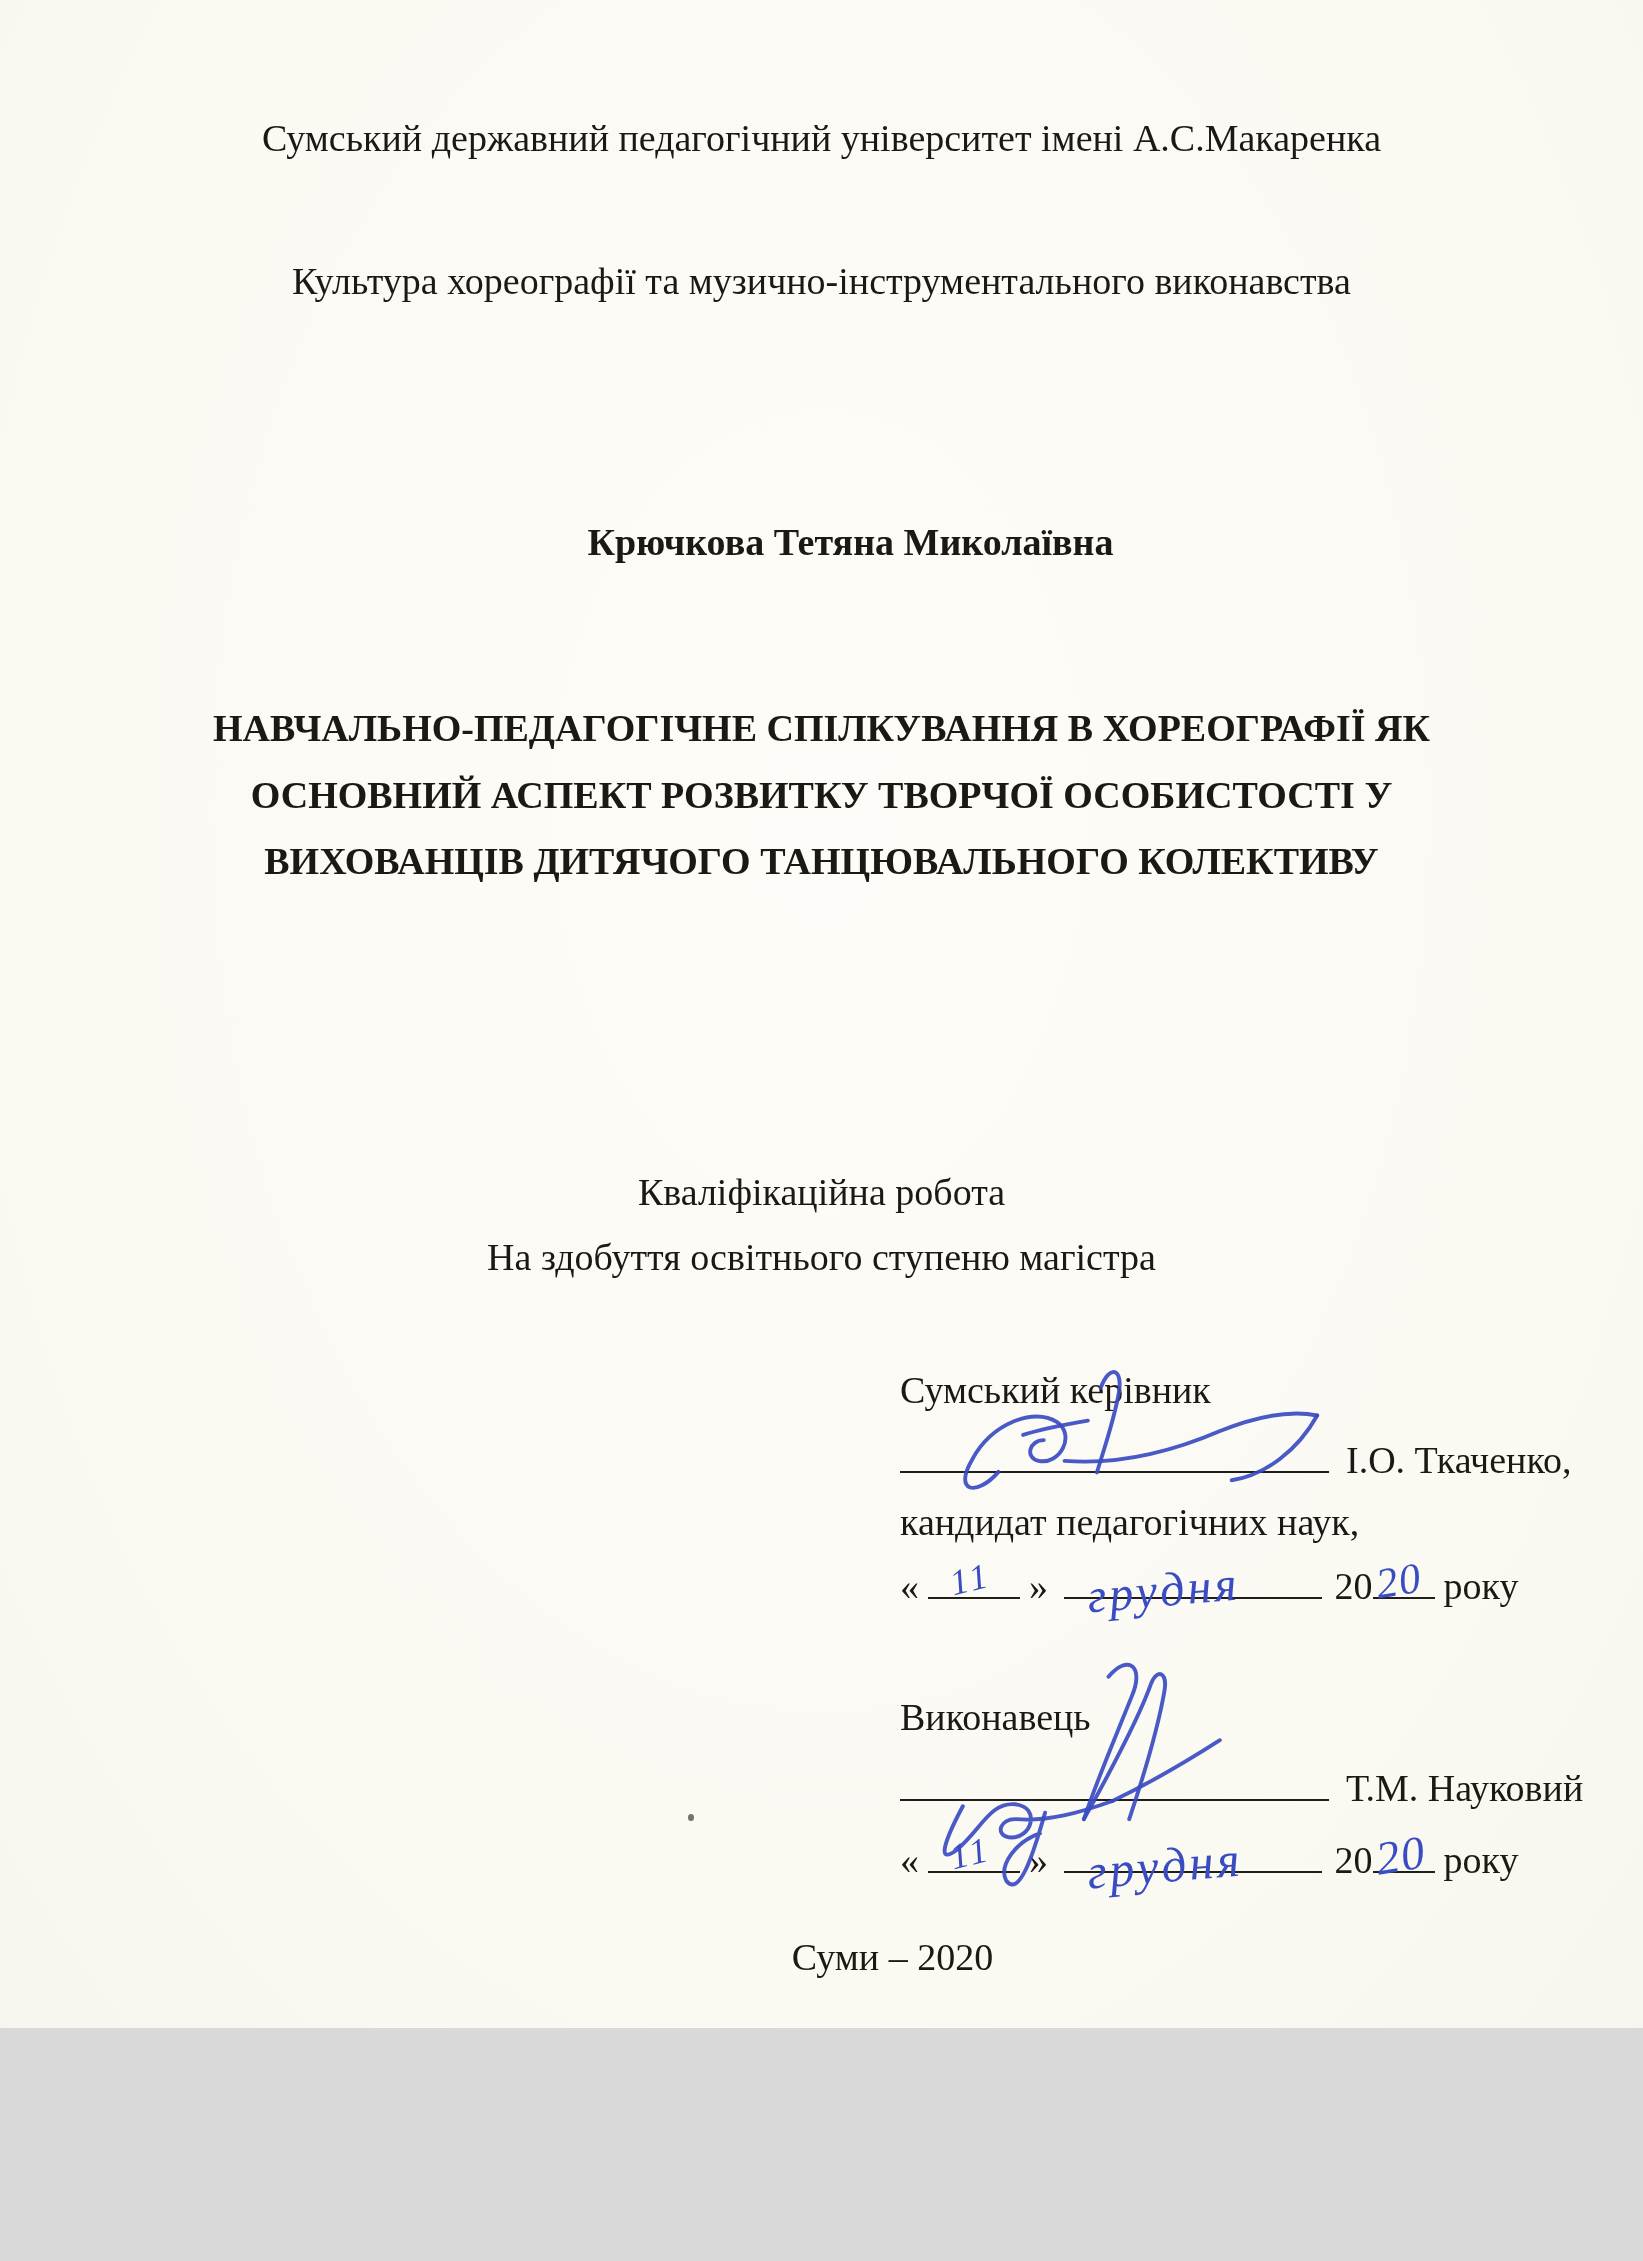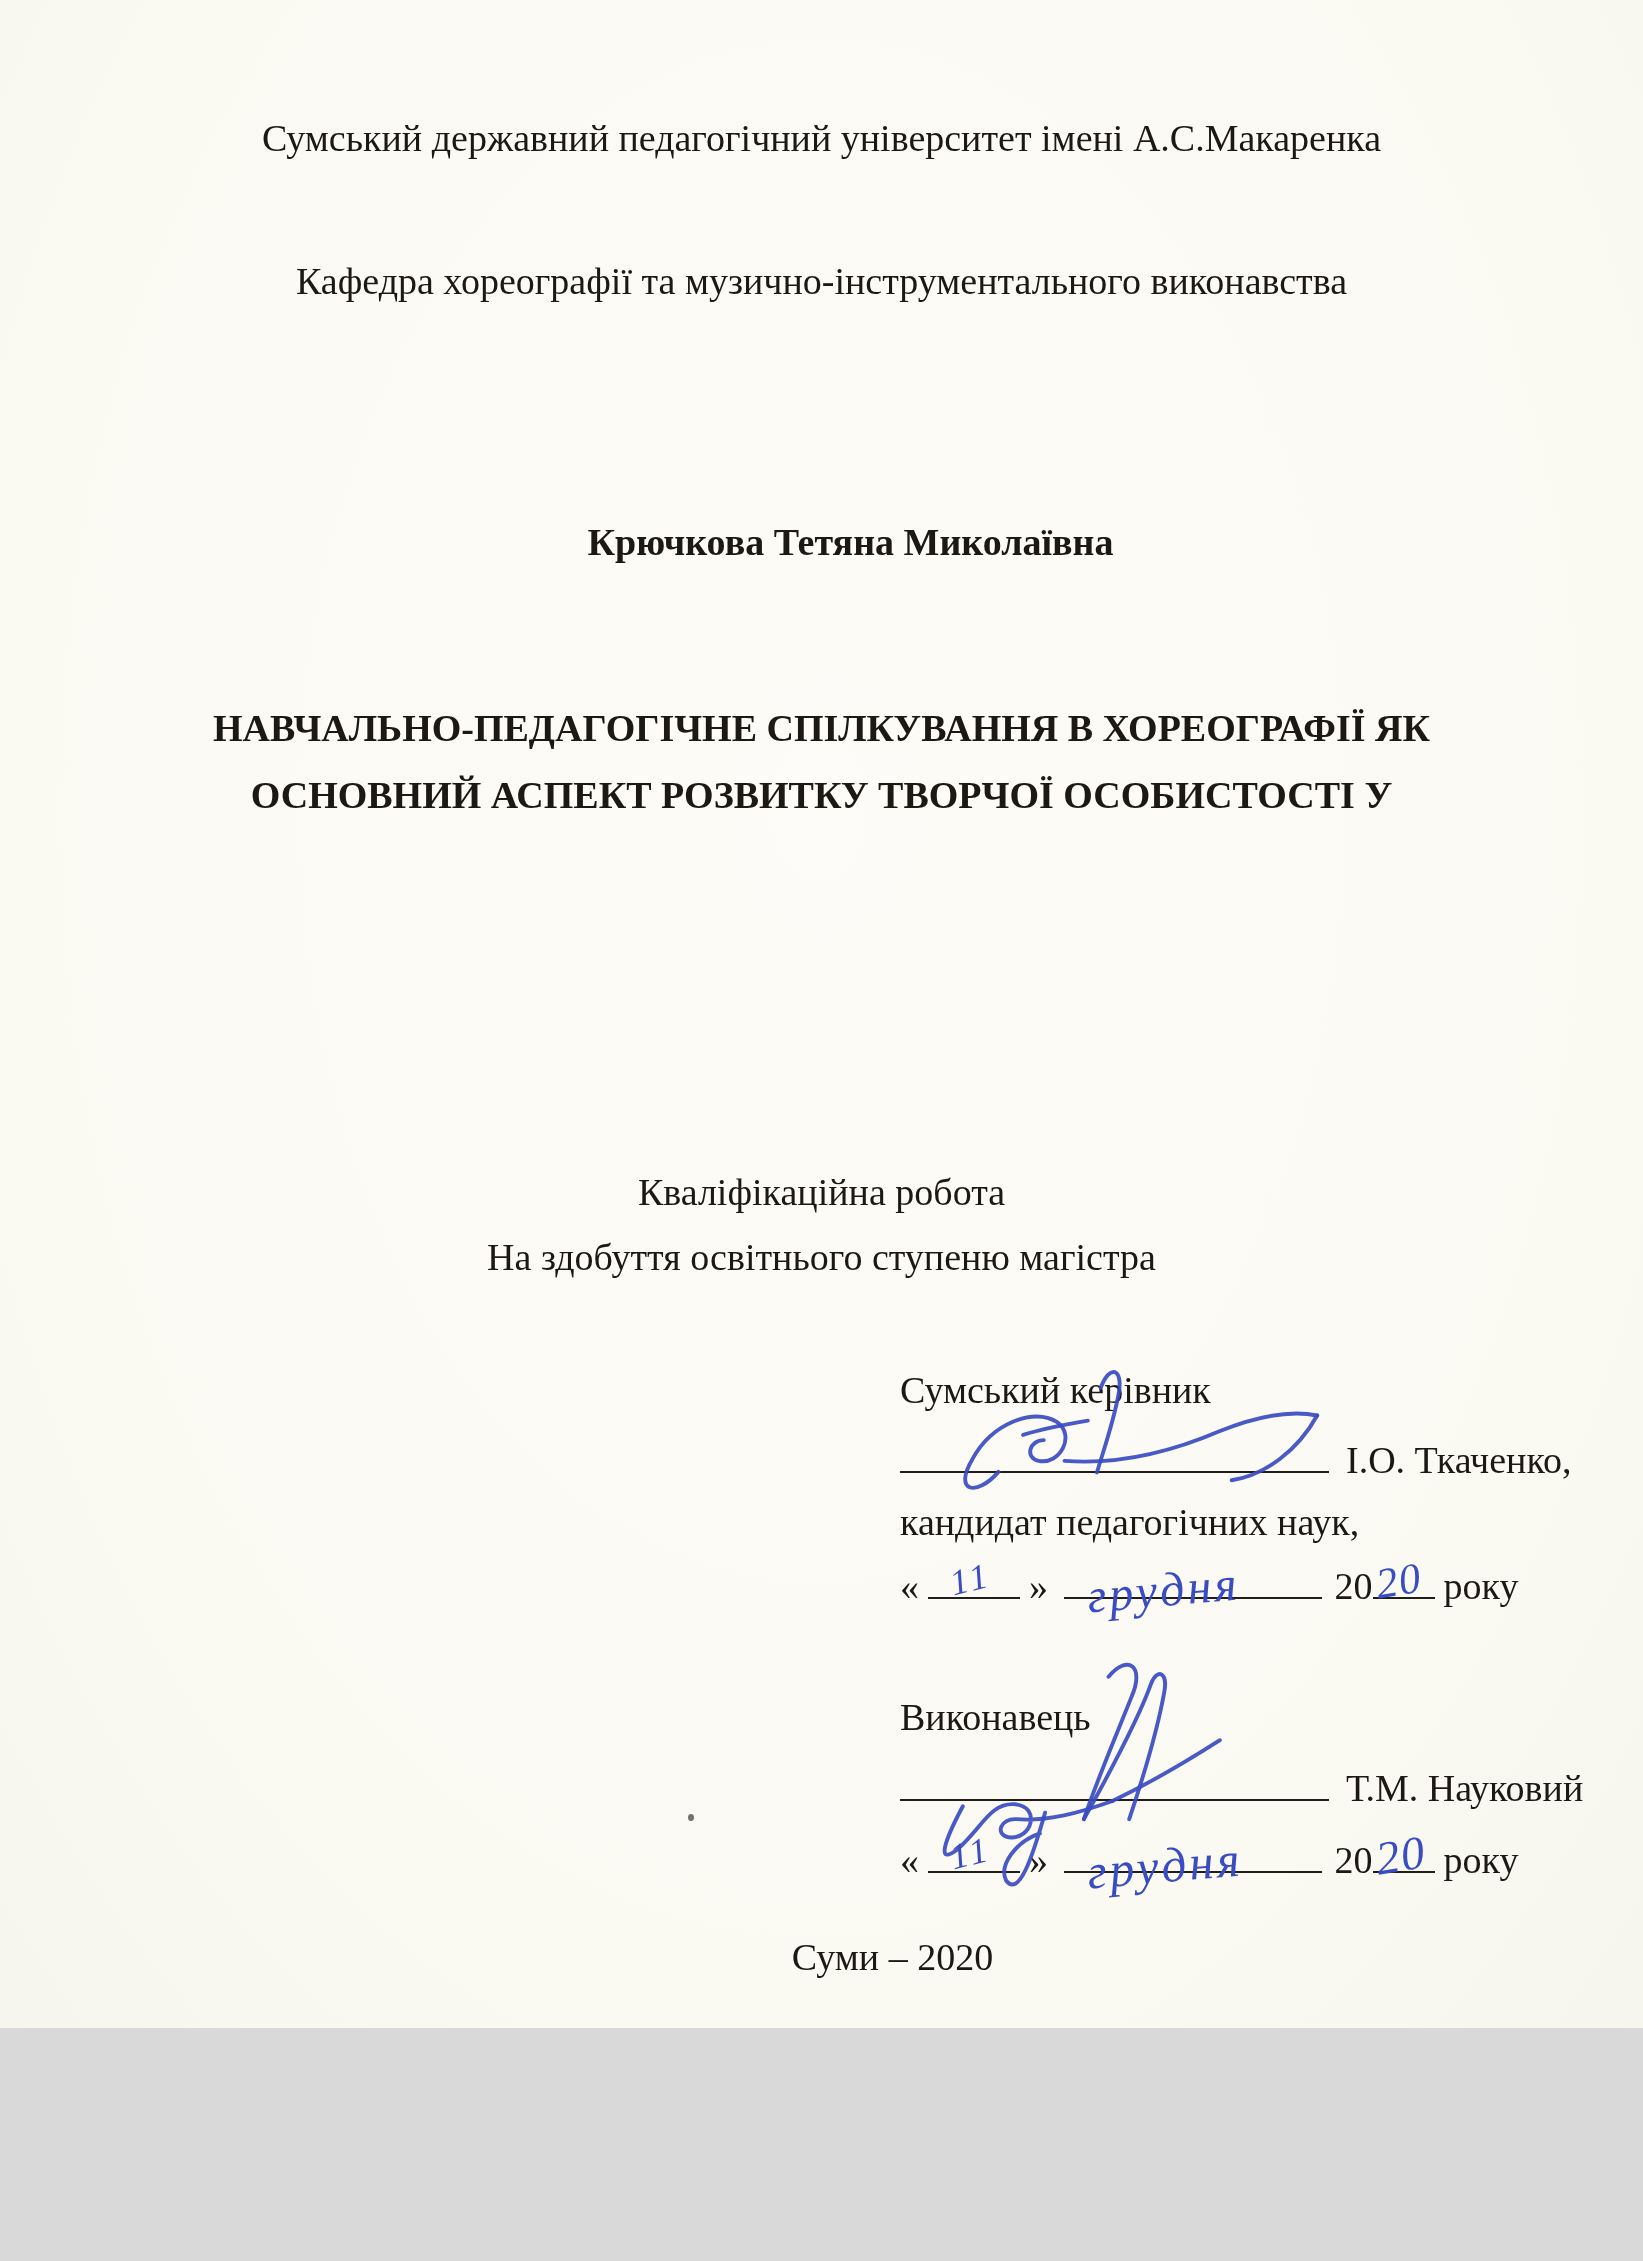--- a/index.html
+++ b/index.html
@@ -56,26 +56,27 @@
     width:5.8px; height:7.1px; border-radius:50%;
     background:#4a4640; opacity:.75;
   }
 </style>
 </head>
 <body>
 
 <div class="page">
 
   <div class="cline" style="top:117px">Сумський державний педагогічний університет імені А.С.Макаренка</div>
-  <div class="cline" style="top:260px">Кафедра хореографії та музично-інструментального виконавства</div>
+  <div class="cline" style="top:260px">Культура хореографії та музично-інструментального виконавства</div>
 
   <div class="cline bold" style="top:521px; left:29px">Крючкова Тетяна Миколаївна</div>
 
   <div class="cline bold" style="top:707px">НАВЧАЛЬНО-ПЕДАГОГІЧНЕ СПІЛКУВАННЯ В ХОРЕОГРАФІЇ ЯК</div>
   <div class="cline bold" style="top:774px">ОСНОВНИЙ АСПЕКТ РОЗВИТКУ ТВОРЧОЇ ОСОБИСТОСТІ У</div>
+  <div class="cline bold" style="top:840px">ВИХОВАНЦІВ ДИТЯЧОГО ТАНЦЮВАЛЬНОГО КОЛЕКТИВУ</div>
 
 
   <div class="cline" style="top:1171px">Кваліфікаційна робота</div>
   <div class="cline" style="top:1236px">На здобуття освітнього ступеню магістра</div>
 
   <div>
     <div class="rblock" style="top:1369px">Сумський керівник</div>
 
     <div class="rblock sig-row" style="top:1431px">
       <span class="u sig-u"></span><span class="name-after">І.О. Ткаченко,</span>

